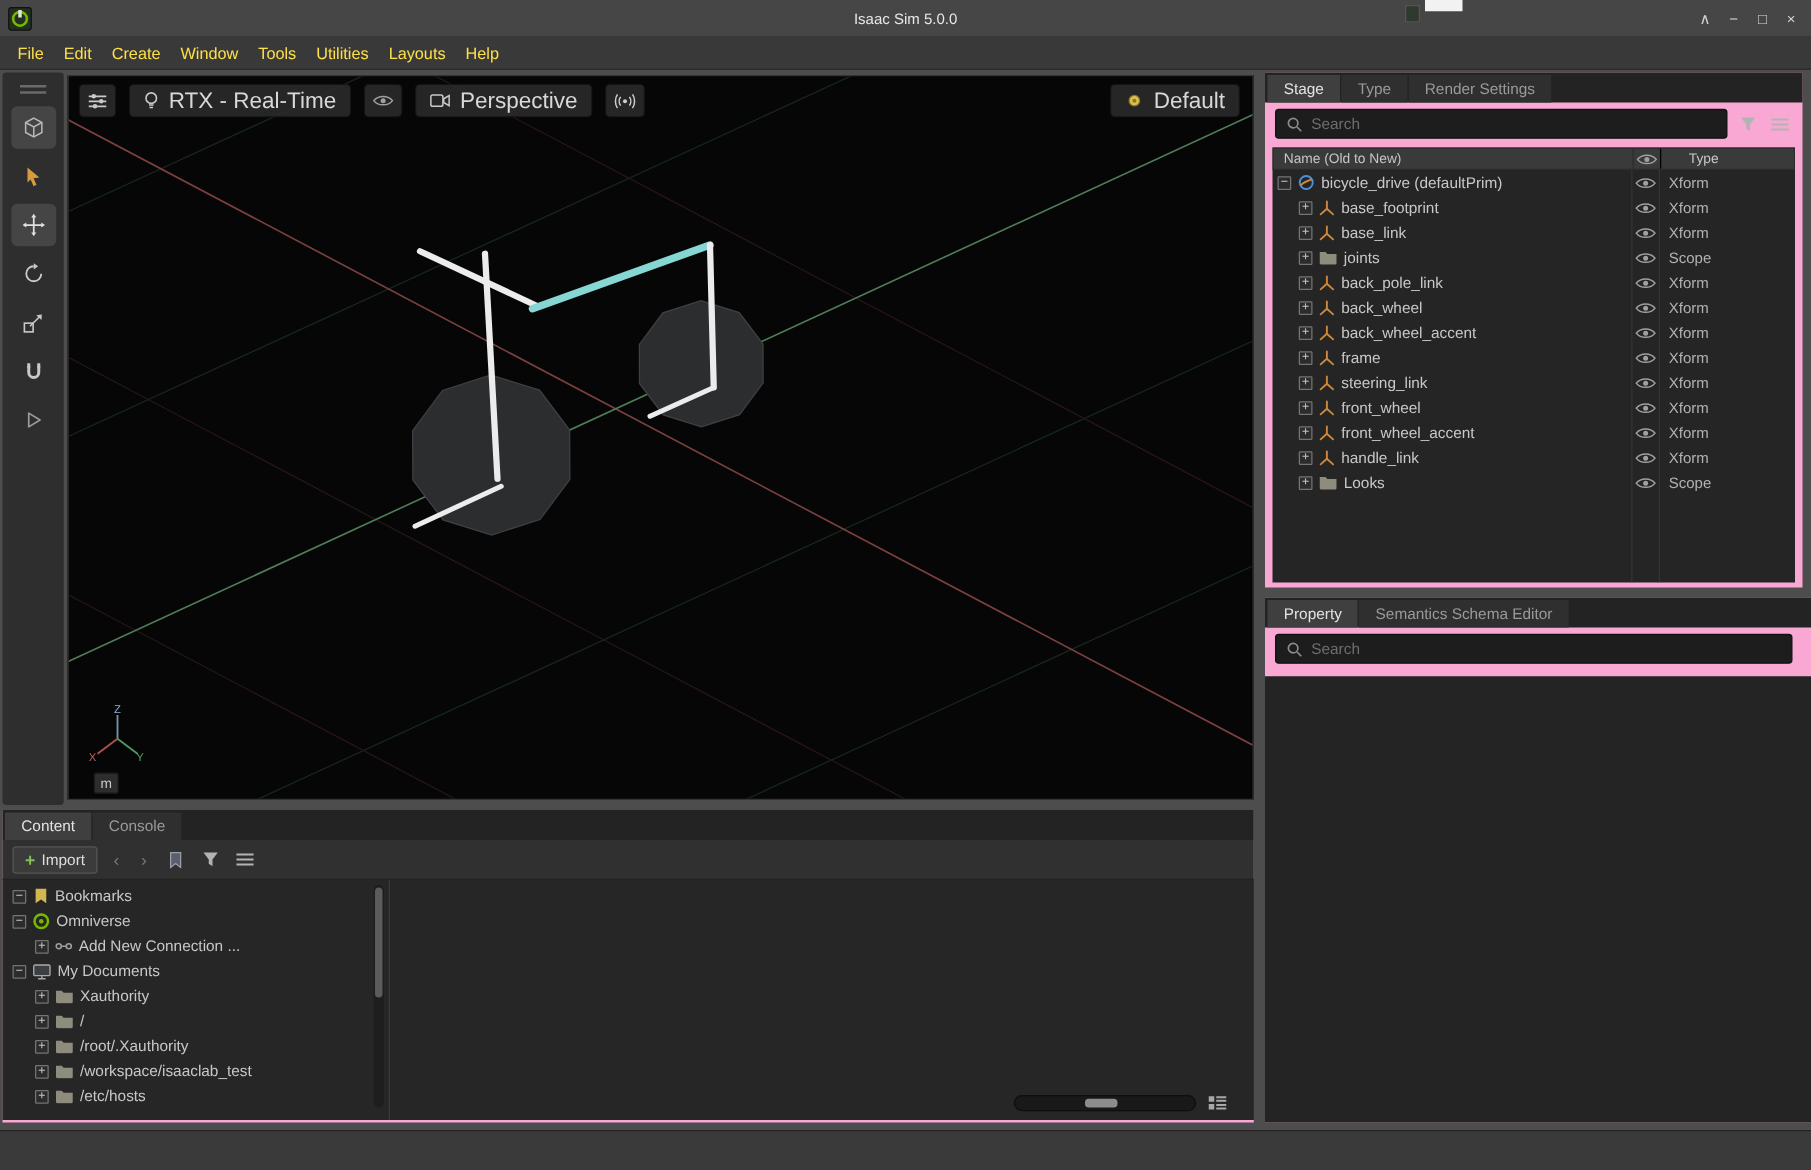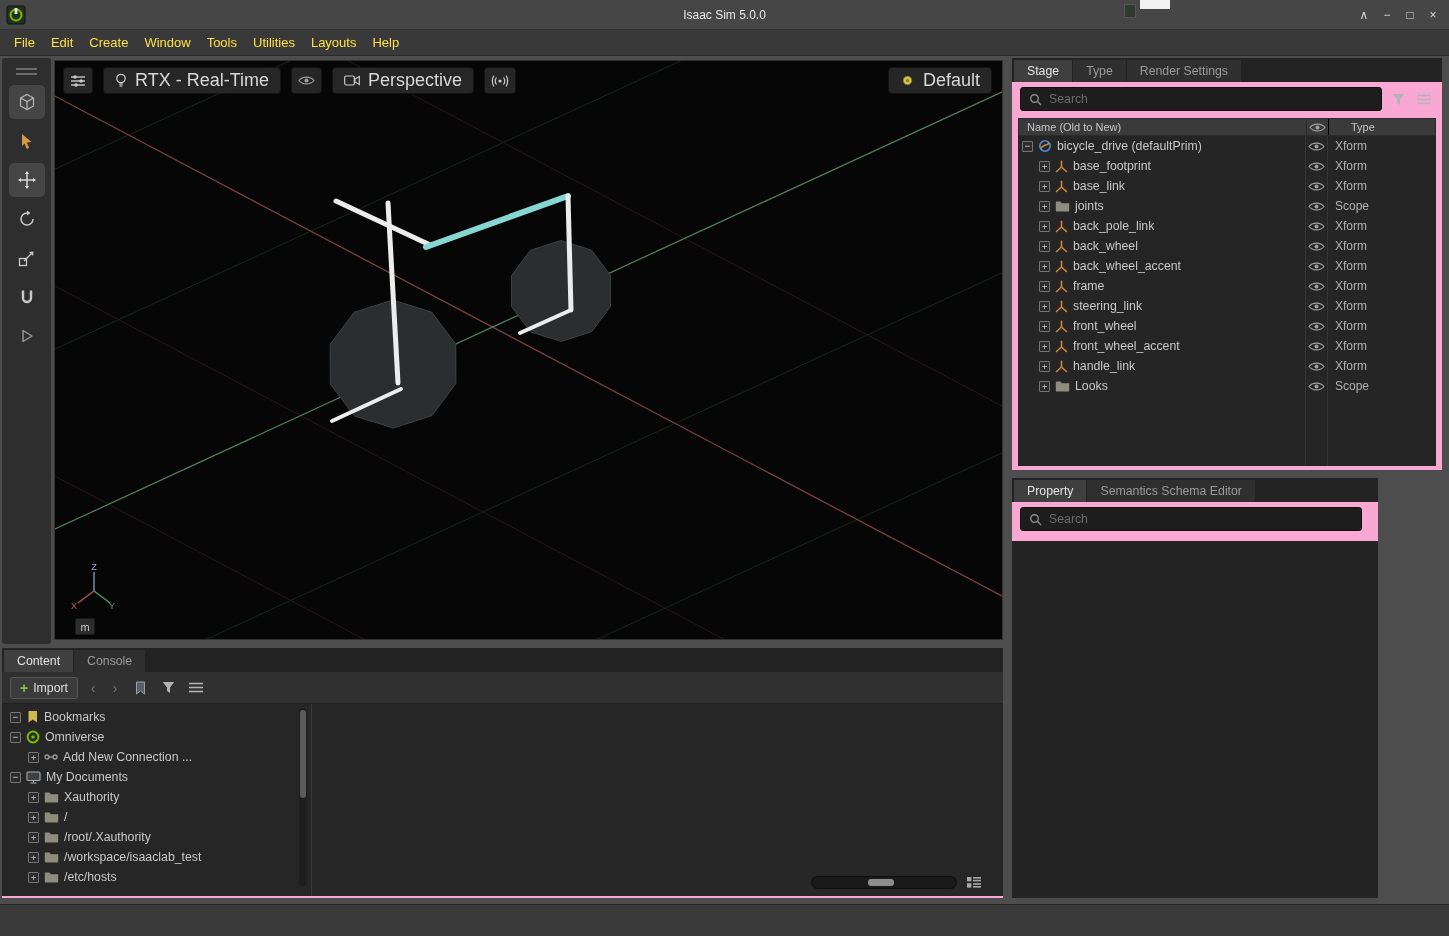--- a/index.html
+++ b/index.html
@@ -33,21 +33,21 @@
   .vp-left{left:8px;}
   .vp-right{right:10px;}
   .vp-btn{height:27px;min-width:30px;padding:0 6px;background:rgba(42,42,42,.9);border:1px solid rgba(12,12,12,.7);border-radius:4px;display:flex;align-items:center;justify-content:center;}
   .vp-pill{height:27px;padding:0 11px;background:rgba(42,42,42,.9);border:1px solid rgba(12,12,12,.7);border-radius:4px;display:flex;align-items:center;gap:8px;font-size:18px;color:#d8d8d8;}
   .axis-gizmo{position:absolute;left:8px;bottom:24px;}
   .unit-box{position:absolute;left:20px;bottom:4px;width:20px;height:17px;background:#2d2d2d;border:1px solid #1a1a1a;border-radius:2px;color:#c9c9c9;font-size:11px;display:flex;align-items:center;justify-content:center;}
 
   
   .panel{position:absolute;background:#f9a8d4;}
   #stage-panel{left:1012px;top:58px;width:430px;height:412px;}
-  #property-panel{left:1012px;top:478px;width:366px;height:420px;}
+  #property-panel{left:1012px;top:478px;width:438px;height:420px;}
   #content-panel{left:2px;top:648px;width:1001px;height:250px;}
   .tabbar{height:24px;display:flex;align-items:flex-end;background:#232323;padding-left:2px;gap:1px;}
   .tab{height:22px;line-height:22px;padding:0 13px;font-size:12.3px;color:#9a9a9a;background:#2f2f2f;white-space:nowrap;}
   .tab.active{background:#3f3f3f;color:#e3e3e3;}
   .searchrow{display:flex;align-items:center;padding:5px 8px;gap:6px;}
   .search{flex:1;height:24px;background:#1d1d1d;border:1px solid #101010;border-radius:3px;display:flex;align-items:center;gap:7px;padding:0 8px;}
   .search .ph{color:#6d6d6d;font-size:12.3px;}
   .mini-btn{width:20px;height:20px;display:flex;align-items:center;justify-content:center;}
   .icon-wrap{display:inline-flex;align-items:center;justify-content:center;line-height:0;flex:none;}
 

